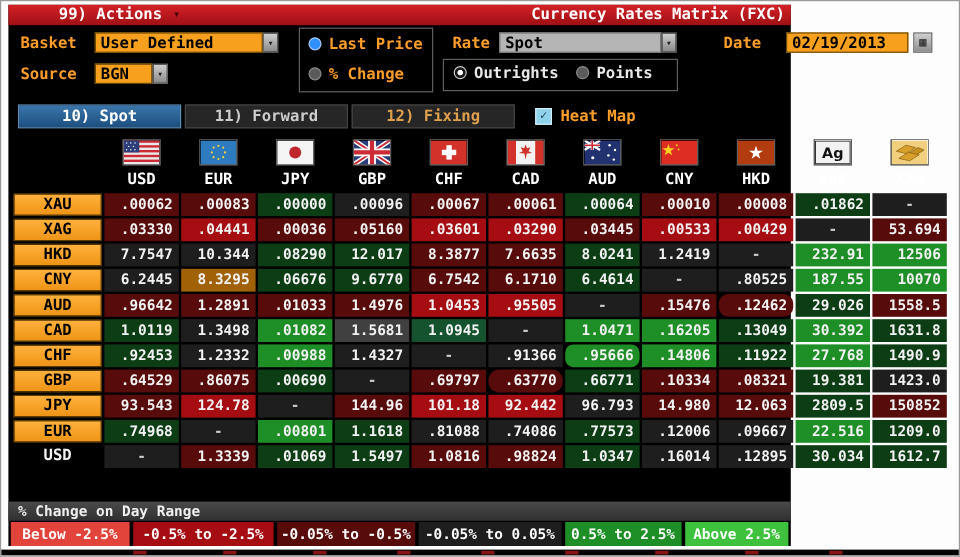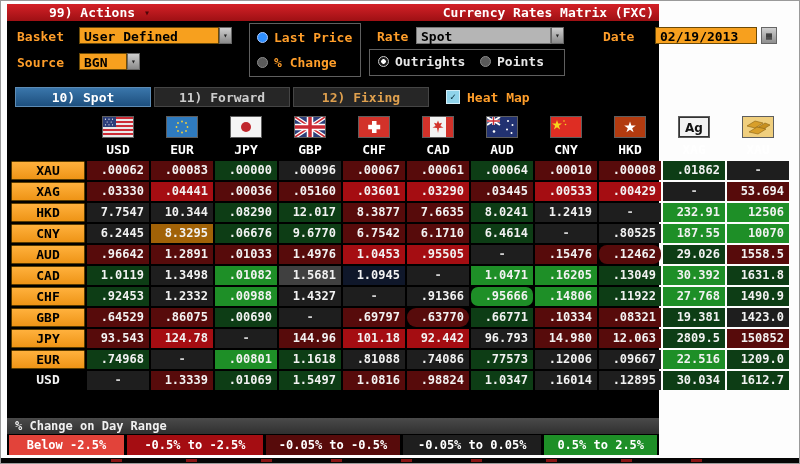--- a/index.html
+++ b/index.html
@@ -317,21 +317,21 @@
         <div class="cell dash" style="background: rgb(30, 30, 30);">-</div>
         <div class="cell" style="background: rgb(87, 11, 11);">.15476</div>
         <div class="cell" style="background: rgb(87, 11, 11); border-radius: 8px;">.12462</div>
         <div class="cell" style="background: rgb(13, 61, 21);">29.026</div>
         <div class="cell" style="background: rgb(87, 11, 11);">1558.5</div>
         <div class="rowlabel">CAD</div>
         <div class="cell" style="background: rgb(13, 61, 21);">1.0119</div>
         <div class="cell" style="background: rgb(30, 30, 30);">1.3498</div>
         <div class="cell" style="background: rgb(30, 143, 39);">.01082</div>
         <div class="cell" style="background: #404040;">1.5681</div>
-        <div class="cell" style="background: #0f172a;">1.0945</div>
+        <div class="cell" style="background: #14532d;">1.0945</div>
         <div class="cell dash" style="background: rgb(30, 30, 30);">-</div>
         <div class="cell" style="background: rgb(30, 143, 39);">1.0471</div>
         <div class="cell" style="background: rgb(30, 143, 39);">.16205</div>
         <div class="cell" style="background: rgb(13, 61, 21);">.13049</div>
         <div class="cell" style="background: rgb(30, 143, 39);">30.392</div>
         <div class="cell" style="background: rgb(13, 61, 21);">1631.8</div>
         <div class="rowlabel">CHF</div>
         <div class="cell" style="background: rgb(13, 61, 21);">.92453</div>
         <div class="cell" style="background: rgb(30, 30, 30);">1.2332</div>
         <div class="cell" style="background: rgb(30, 143, 39);">.00988</div>
@@ -393,20 +393,21 @@
         <div class="cell" style="background: rgb(13, 61, 21);">1612.7</div>
       </div>
 
     <div class="legend-header">% Change on Day Range</div>
     <div class="legend" id="legend">
         <div class="legseg" style="background: rgb(226, 67, 58); flex-grow: 97;">Below -2.5%</div>
         <div class="legseg" style="background: rgb(165, 13, 18); flex-grow: 115;">-0.5% to -2.5%</div>
         <div class="legseg" style="background: rgb(87, 11, 11); flex-grow: 113;">-0.05% to -0.5%</div>
         <div class="legseg" style="background: rgb(30, 30, 30); flex-grow: 117;">-0.05% to 0.05%</div>
         <div class="legseg" style="background: rgb(30, 143, 39); flex-grow: 95;">0.5% to 2.5%</div>
+        <div class="legseg" style="background: rgb(62, 194, 62); flex-grow: 85;">Above 2.5%</div>
       </div>
   </div>
 
   <div class="bottom-strip" id="bottomstrip">
       <span class="dash" style="left: 110px;"></span>
       <span class="dash" style="left: 185px;"></span>
       <span class="dash" style="left: 260px;"></span>
       <span class="dash" style="left: 330px;"></span>
       <span class="dash" style="left: 400px;"></span>
       <span class="dash" style="left: 470px;"></span>

